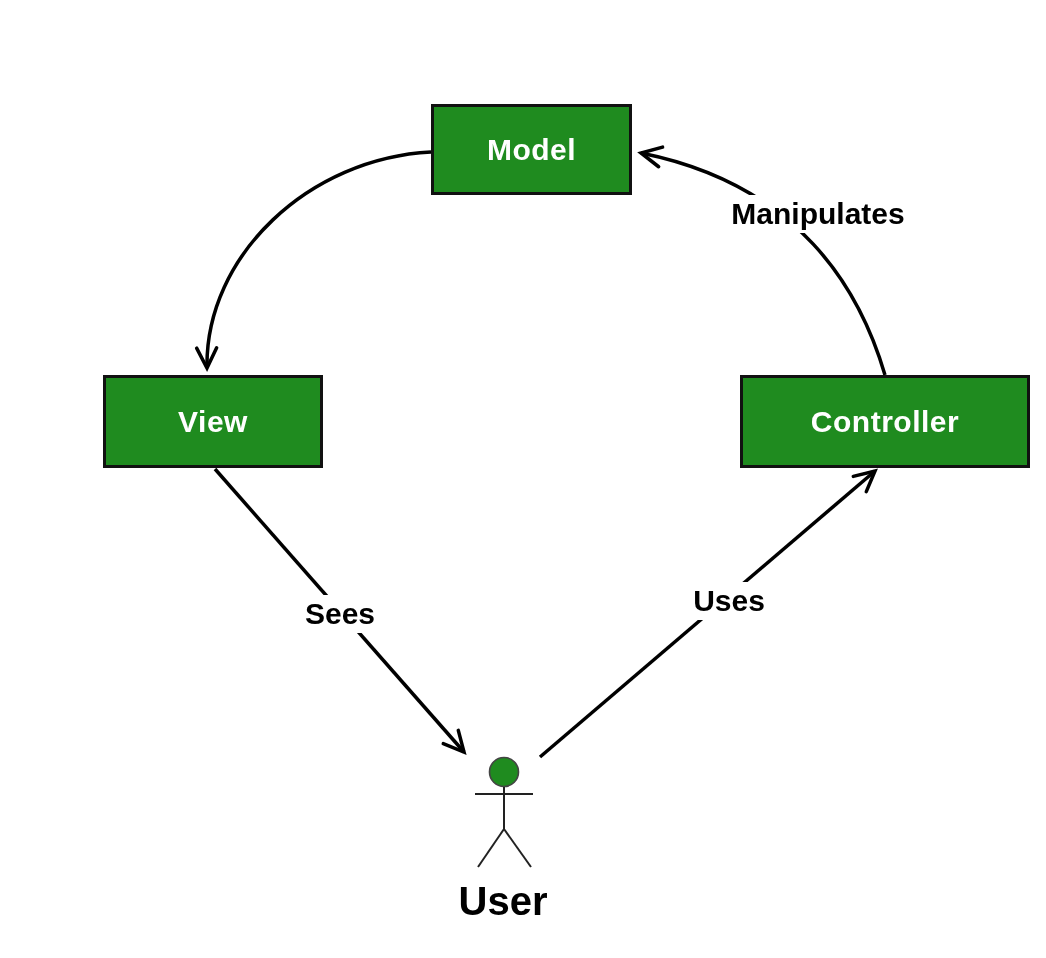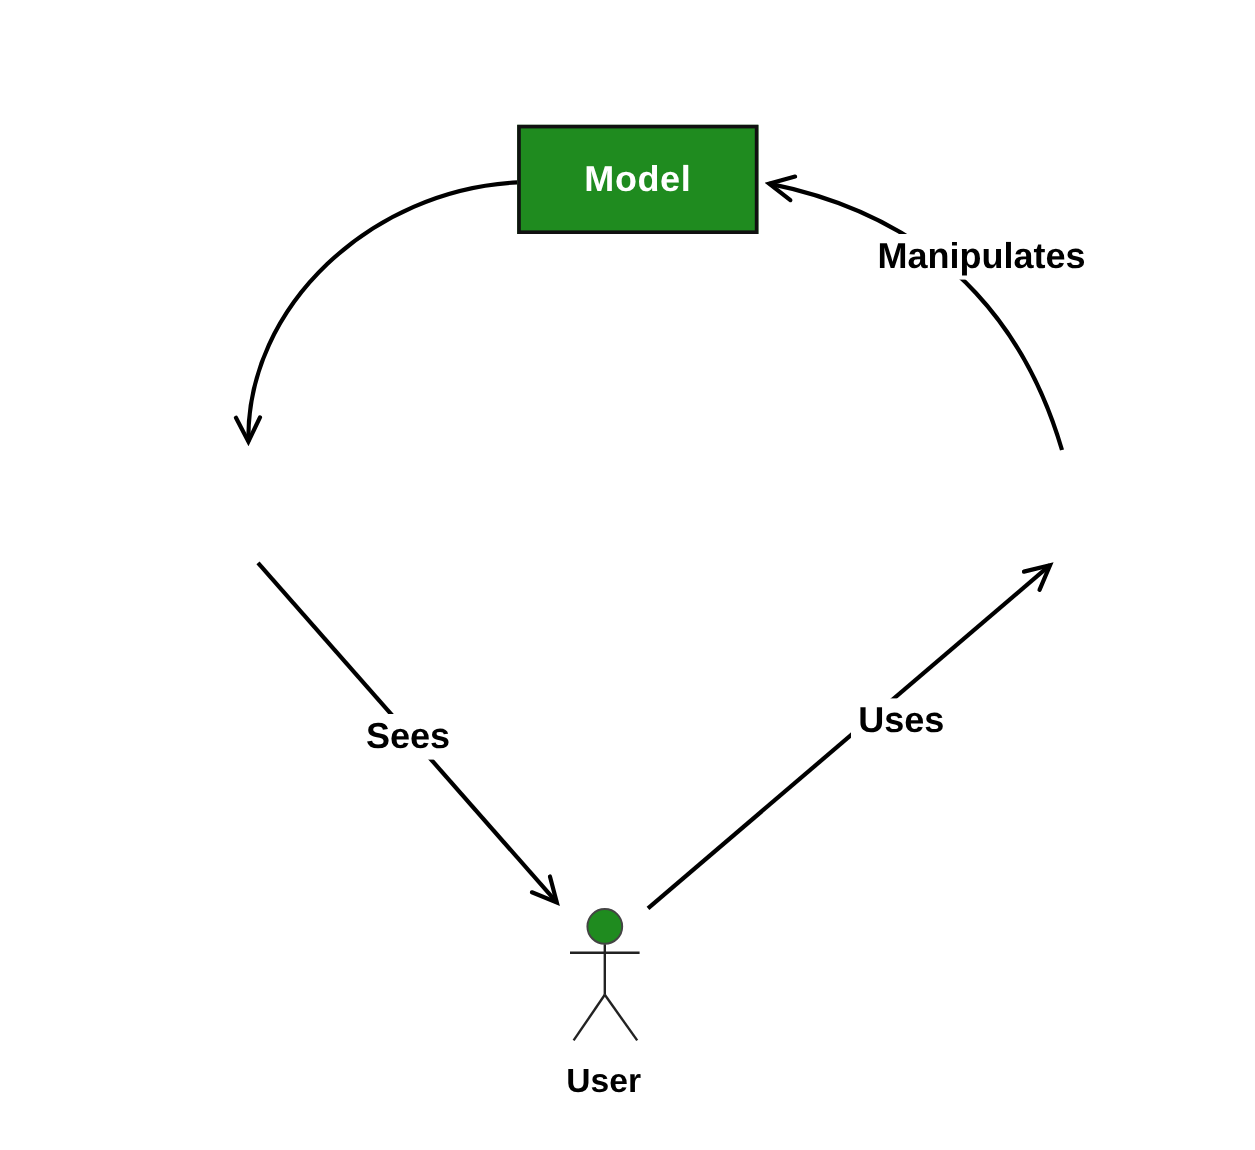--- a/index.html
+++ b/index.html
@@ -44,29 +44,29 @@
     background: #ffffff;
     color: #000000;
     font-weight: bold;
     font-size: 30px;
     padding: 2px 6px;
     white-space: nowrap;
   }
   .lbl-updates     { left: 224px; top: 238px; }
   .lbl-manipulates { left: 818px; top: 214px; }
   .lbl-sees        { left: 340px; top: 602px; margin-top: 12px; }
-  .lbl-uses        { left: 751px; top: 601px; }
+  .lbl-uses        { left: 729px; top: 601px; }
   .user-label {
     position: absolute;
     left: 503px;
     top: 901px;
     transform: translate(-50%, -50%);
     color: #000000;
     font-weight: bold;
-    font-size: 28px;
+    font-size: 40px;
     white-space: nowrap;
   }
 </style>
 </head>
 <body>
 
 <div id="canvas">
 
   <svg id="arrows-svg" viewBox="0 0 1046 958" xmlns="http://www.w3.org/2000/svg">
     <defs>
@@ -92,16 +92,22 @@
     </g>
   </svg>
 
   <div class="edge-label lbl-manipulates">Manipulates</div>
   <div class="edge-label lbl-sees">Sees</div>
   <div class="edge-label lbl-uses">Uses</div>
 
   <div class="node-box node-model">
     <span>Model</span>
   </div>
+  <div class="node-box node-view">
+    <span>View</span>
+  </div>
+  <div class="node-box node-controller">
+    <span>Controller</span>
+  </div>
 
   <div class="user-label">User</div>
 
 </div>
 
 </body></html>

